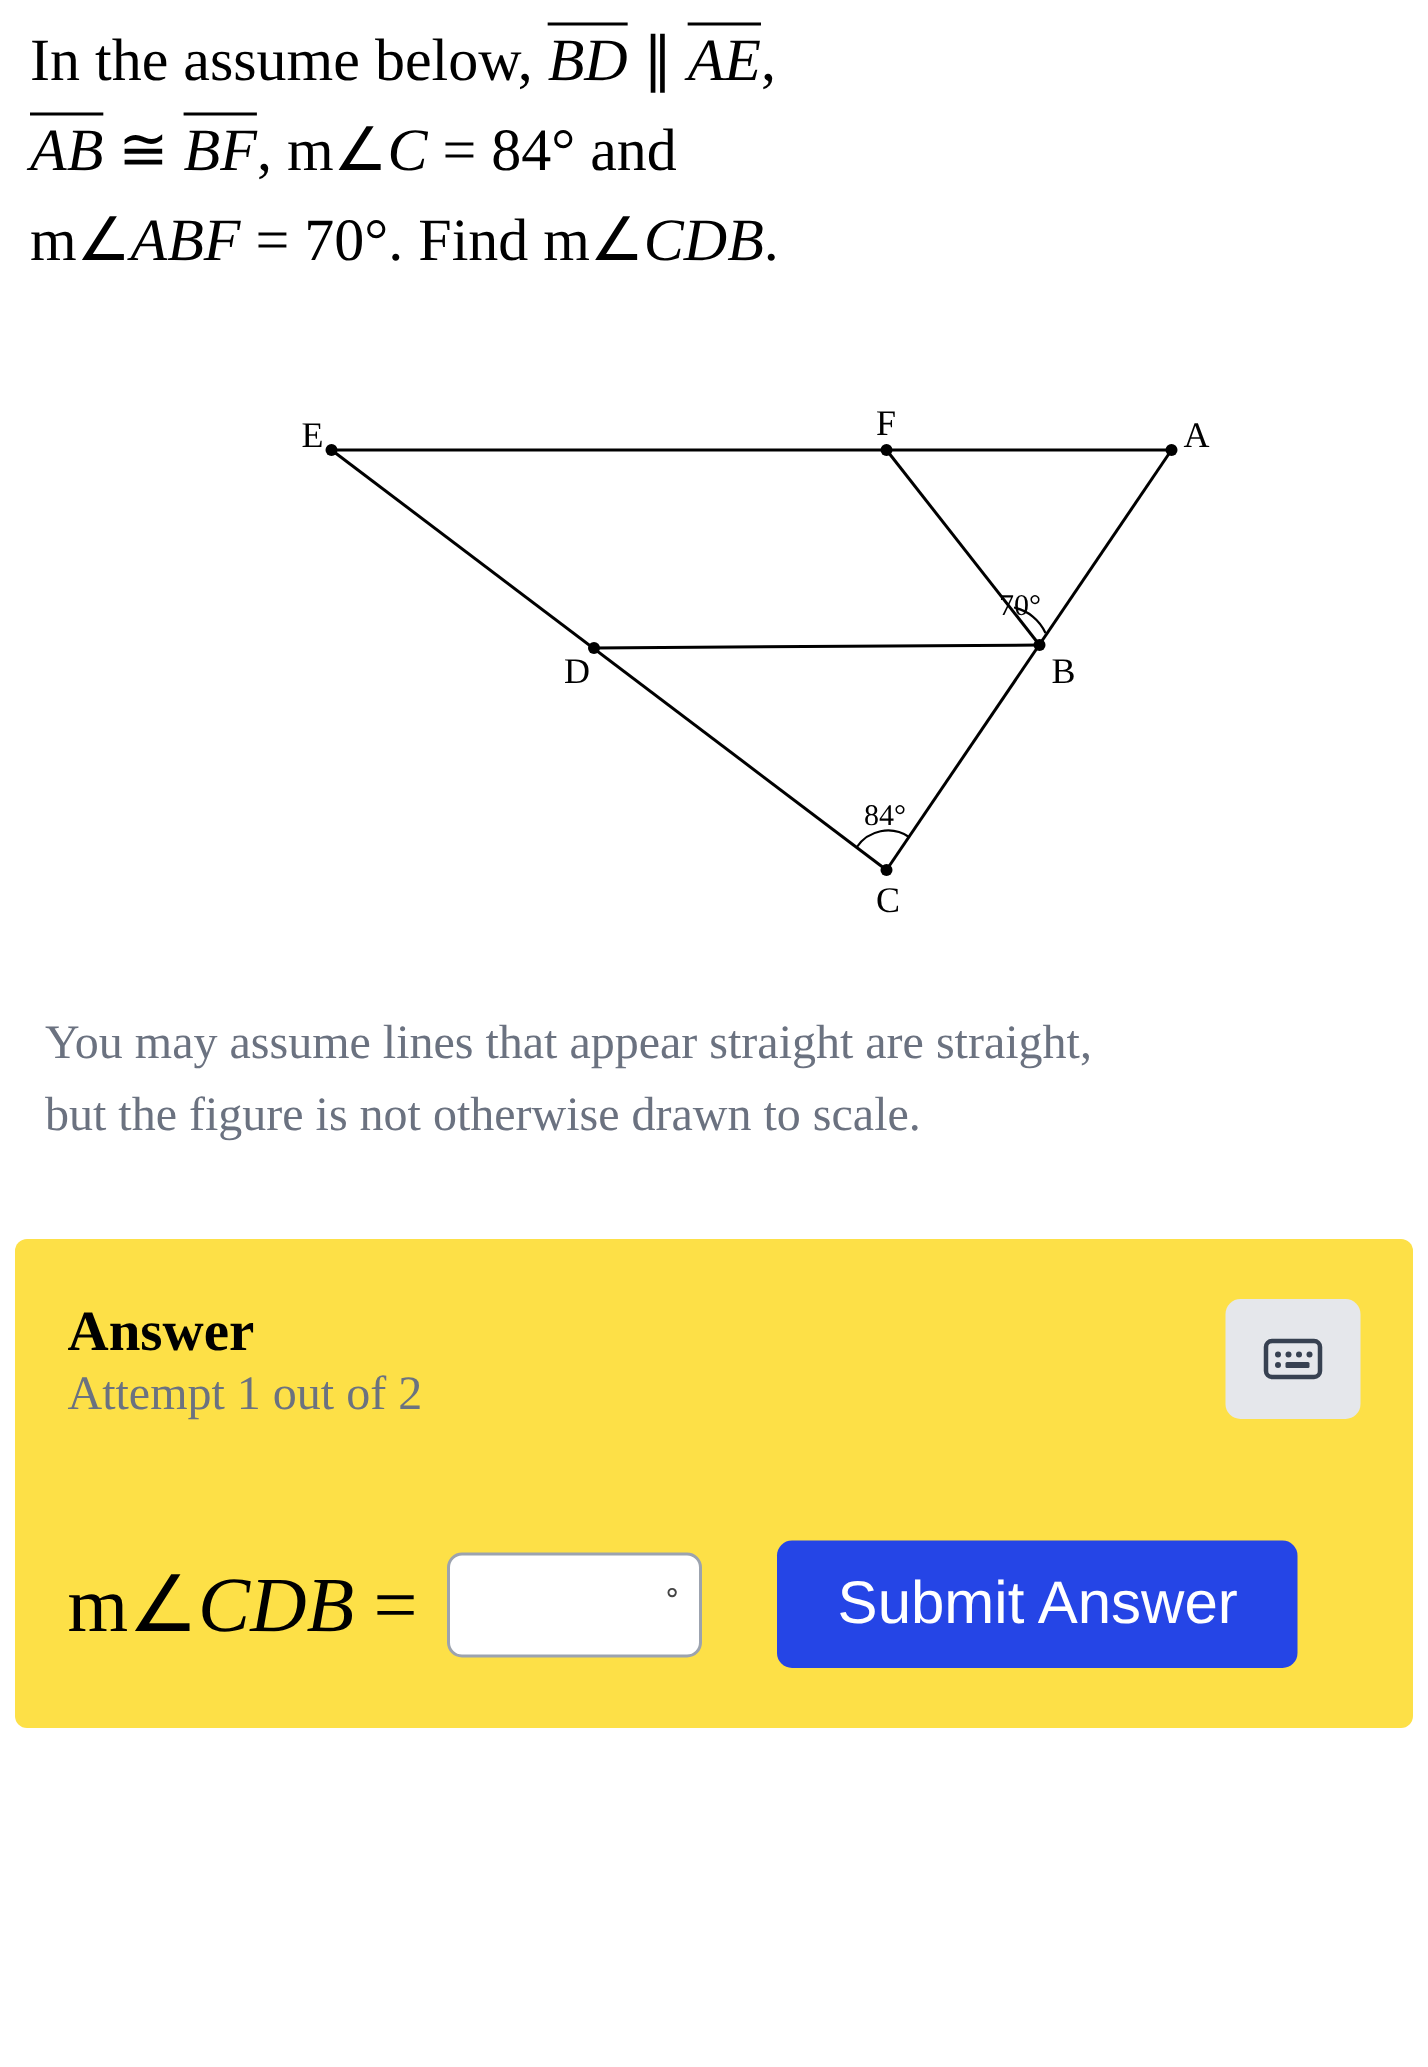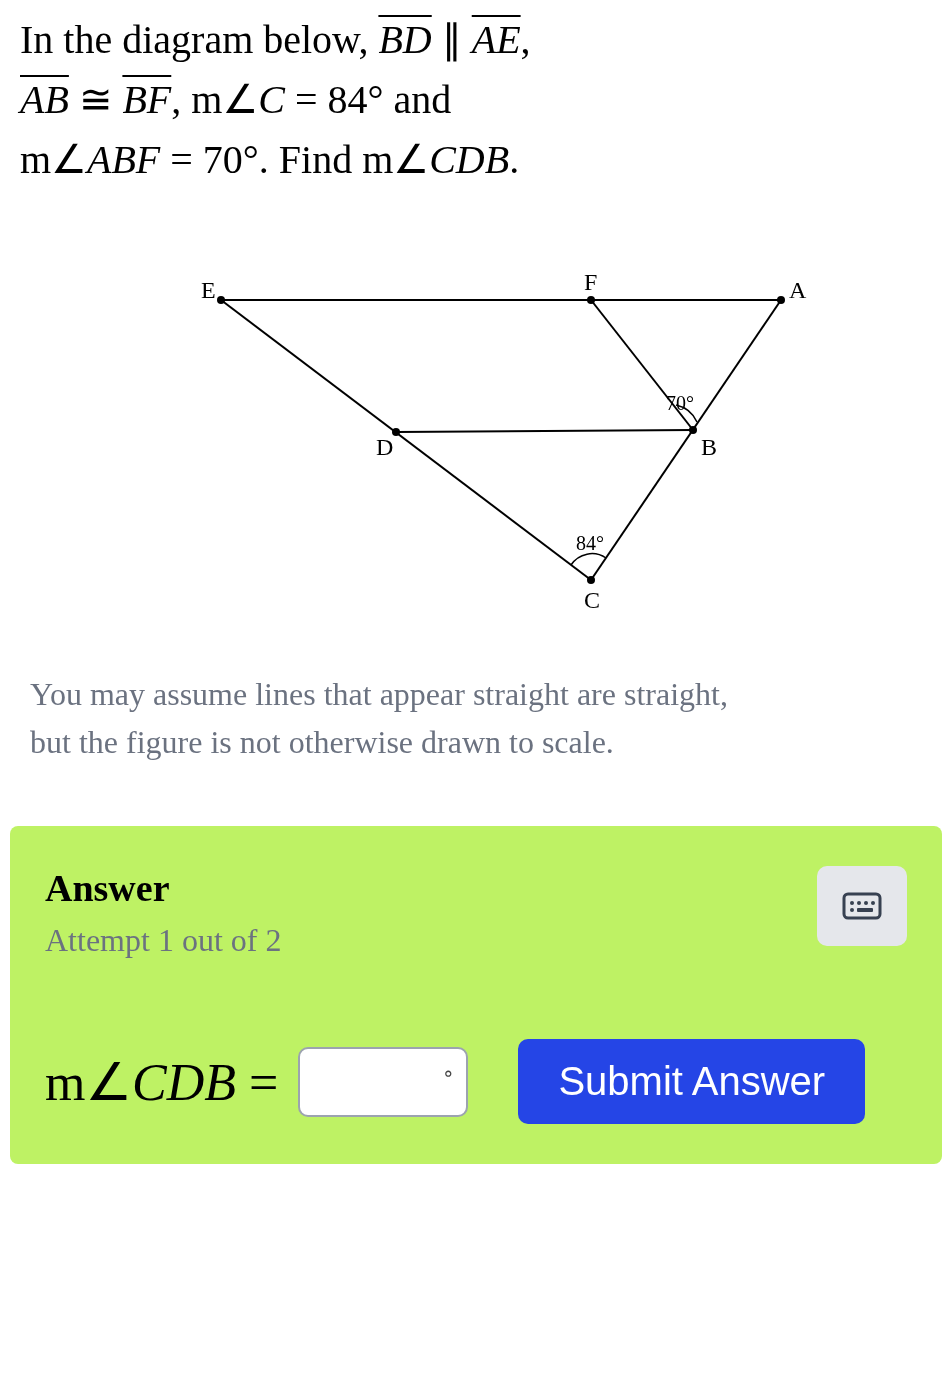--- a/index.html
+++ b/index.html
@@ -29,21 +29,21 @@
       width: 750px;
     }
     .note-text {
       font-size: 32px;
       color: #6b7280;
       text-align: left;
       padding: 20px 30px 40px 30px;
       line-height: 1.5;
     }
     .answer-section {
-      background: #bef264;
+      background: #fde047;
       margin: 20px 10px 0 10px;
       padding: 40px 35px 40px 35px;
       border-radius: 8px;
       position: relative;
     }
     .answer-header {
       display: flex;
       justify-content: space-between;
       align-items: flex-start;
     }
@@ -59,21 +59,20 @@
       width: 90px;
       height: 80px;
       display: flex;
       align-items: center;
       justify-content: center;
       cursor: pointer;
     }
     .attempt-text {
       font-size: 32px;
       color: #6b7280;
-      margin-top: 12px;
     }
     .answer-input-row {
       display: flex;
       align-items: center;
       margin-top: 80px;
       gap: 20px;
     }
     .answer-label {
       font-size: 52px;
       color: #000;
@@ -109,21 +108,21 @@
       cursor: pointer;
       font-family: Liberation Sans, sans-serif;
       margin-left: 30px;
     }
     .italic { font-style: italic; }
   </style>
 </head>
 <body>
 
 <div class="problem-text">
-  <span>In the diagram below,  </span><span class="overline italic">BD</span><span> ∥ </span><span class="overline italic">AE</span><span>,</span><br>
+  <span>In the assume below,  </span><span class="overline italic">BD</span><span> ∥ </span><span class="overline italic">AE</span><span>,</span><br>
   <span class="overline italic">AB</span><span> ≅ </span><span class="overline italic">BF</span><span>,   </span><span>m∠</span><span class="italic">C</span><span> = 84° and</span><br>
   <span>m∠</span><span class="italic">ABF</span><span> = 70°. Find m∠</span><span class="italic">CDB</span><span>.</span>
 </div>
 
 <div class="diagram-container">
   <svg class="diagram-svg" viewBox="0 0 750 370">
 
     <line x1="120" y1="50" x2="680" y2="50" stroke="#000" stroke-width="2"></line>
 
     <line x1="120" y1="50" x2="490" y2="330" stroke="#000" stroke-width="2"></line>

